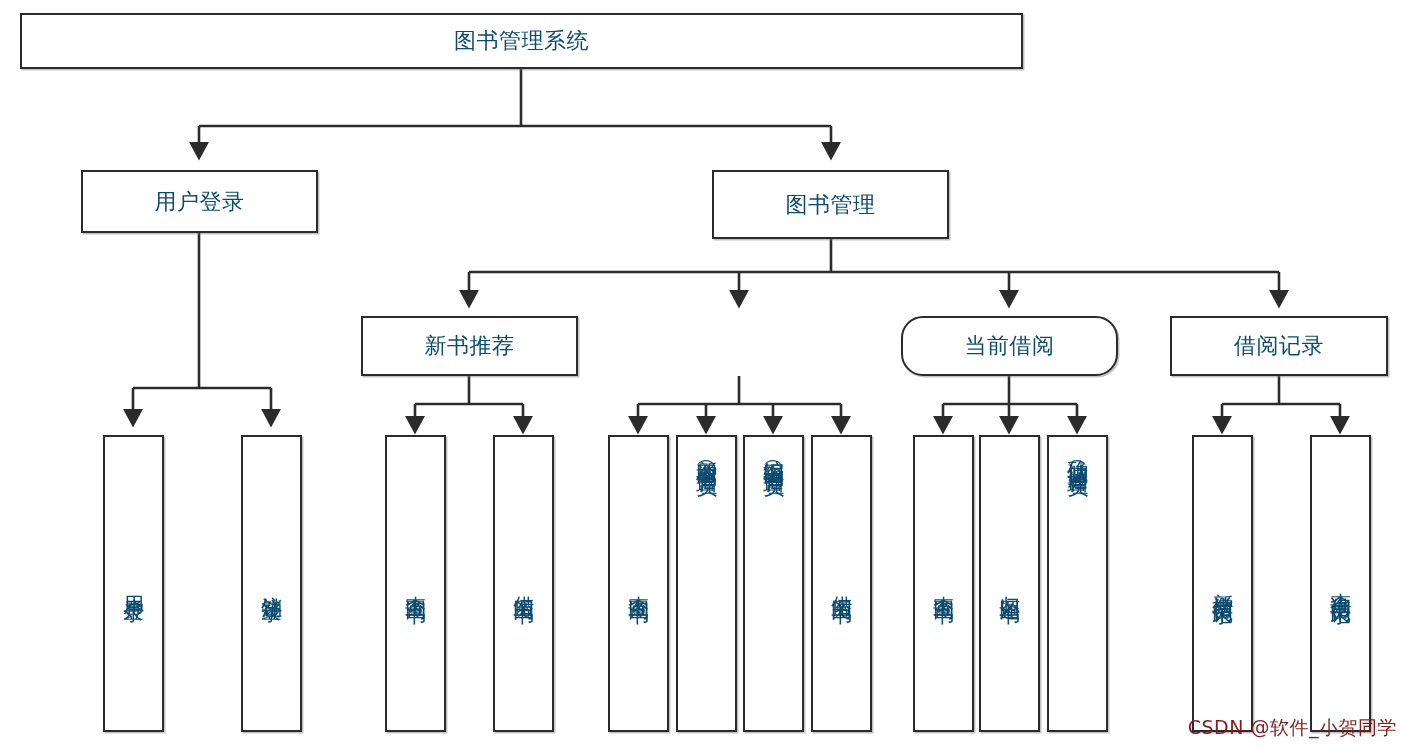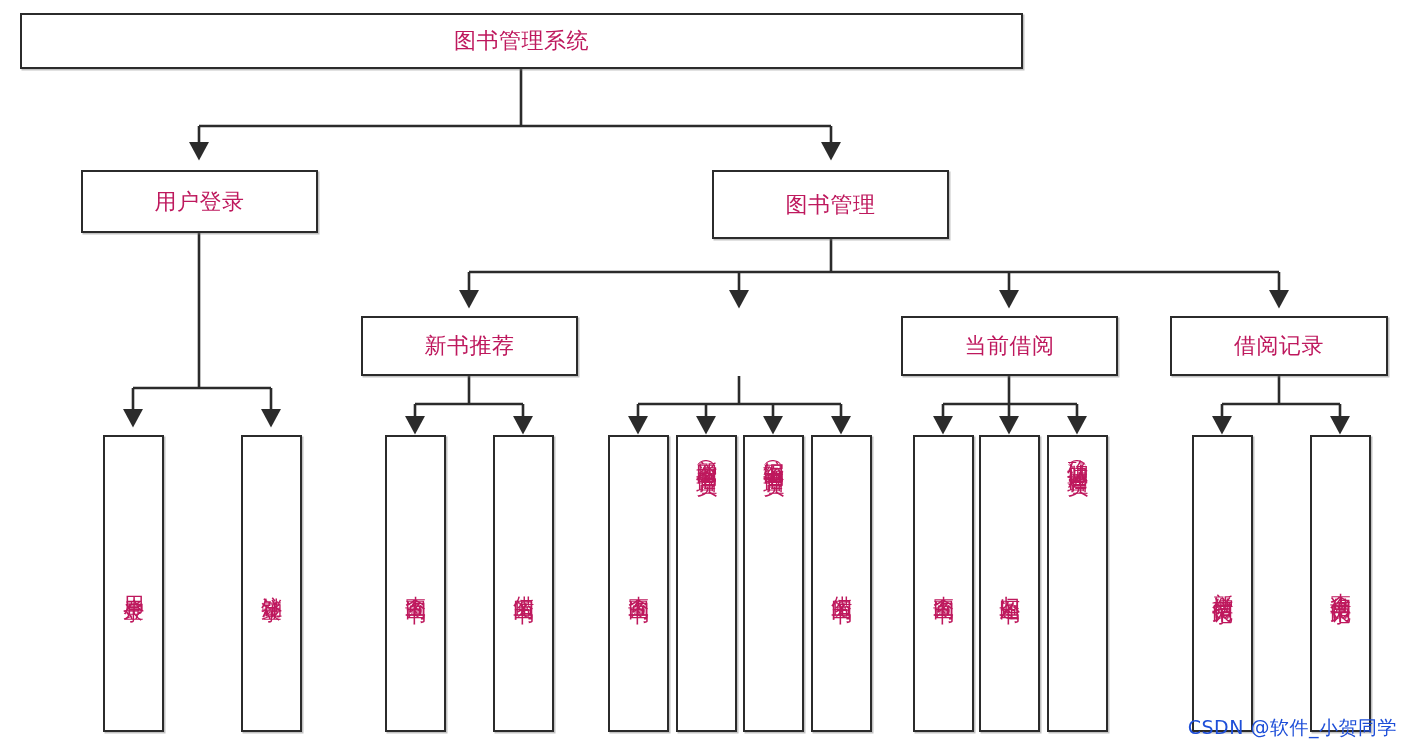--- a/index.html
+++ b/index.html
@@ -26,21 +26,21 @@
     display: flex;
     align-items: center;
     justify-content: center;
     color: #1a1a1a;
   }
   .node .label {
     font-size: 22px;
     line-height: 1.18;
     letter-spacing: 0.5px;
     white-space: nowrap;
-    color: #be185d;
+    color: #0c4a6e;
   }
   
   .node.vertical {
     align-items: center;
     justify-content: center;
     padding: 6px 0;
   }
   .node.vertical .label {
     writing-mode: vertical-rl;
     text-orientation: upright;
@@ -57,21 +57,21 @@
     position: absolute;
     left: 0; top: 0;
     width: 1405px; height: 747px;
     pointer-events: none;
   }
   .watermark {
     position: absolute;
     right: 8px;
     bottom: 6px;
     font-size: 19px;
-    color: #1d4ed8;
+    color: #7f1d1d;
     letter-spacing: 0.5px;
     white-space: nowrap;
     font-family: "DejaVu Sans", "Liberation Sans", sans-serif;
   }
 </style>
 </head>
 <body>
 
 <div id="diagram">
 
@@ -132,21 +132,21 @@
   <div class="node" style="left:81px; top:170px; width:237px; height:63px;">
     <span class="label">用户登录</span>
   </div>
   <div class="node" style="left:712px; top:170px; width:237px; height:69px;">
     <span class="label">图书管理</span>
   </div>
 
   <div class="node" style="left:361px; top:316px; width:217px; height:60px;">
     <span class="label">新书推荐</span>
   </div>
-  <div class="node" style="left:901px; top:316px; width:217px; height:60px;">
+  <div class="node" style="left:901px; top:316px; width:217px; height:60px;border-radius:22px;">
     <span class="label">当前借阅</span>
   </div>
   <div class="node" style="left:1170px; top:316px; width:218px; height:60px;">
     <span class="label">借阅记录</span>
   </div>
 
   <div class="node vertical" style="left:103px; top:435px; width:61px; height:297px;">
     <span class="label">用户登录</span>
   </div>
   <div class="node vertical" style="left:241px; top:435px; width:61px; height:297px;">

